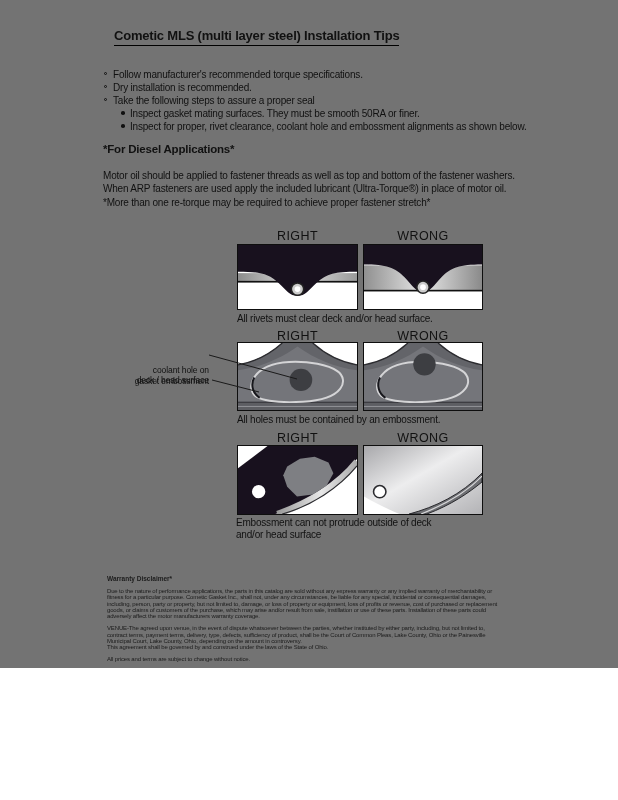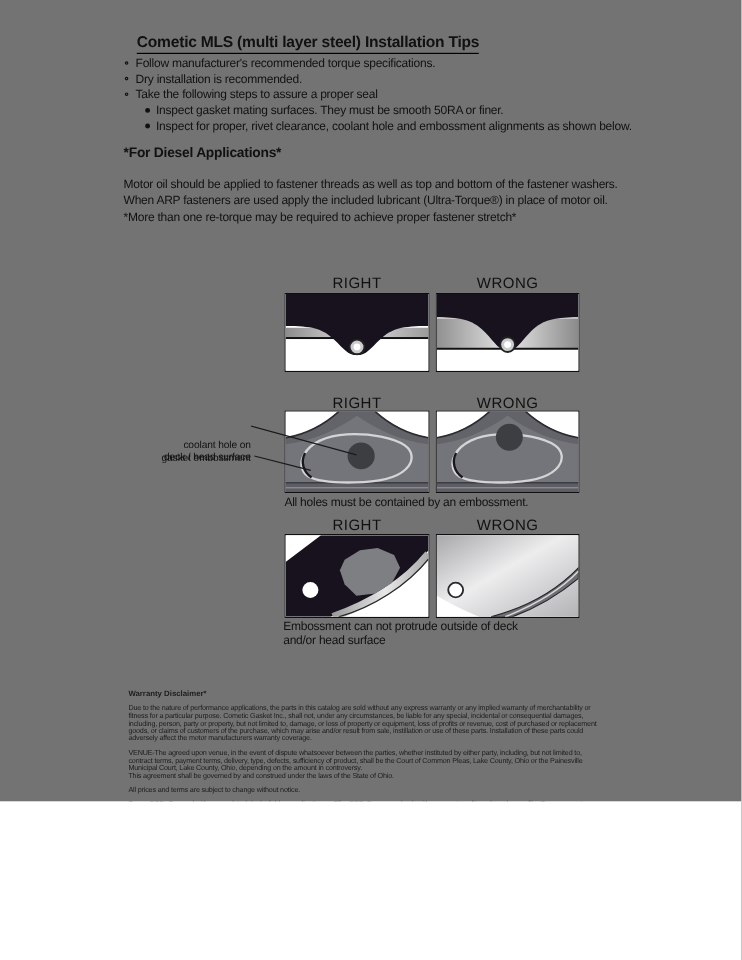--- a/index.html
+++ b/index.html
@@ -4,21 +4,21 @@
 <style>
   * { margin:0; padding:0; box-sizing:border-box; }
   html,body { background:#ffffff; }
   body { font-family:"Liberation Sans","DejaVu Sans",sans-serif; color:#111; }
   .page { position:relative; width:618px; height:668px; background:#737373; overflow:hidden; }
 
   
   .intro { position:absolute; left:103px; top:26px; width:440px; }
   .title { display:inline-block; margin-left:11px; font-size:13px; font-weight:bold;
            letter-spacing:-0.2px; border-bottom:1.7px solid #000; padding-bottom:1.5px; }
-  .tips { margin-top:2px; }
+  .tips { margin-top:22px; }
   .tip { position:relative; padding-left:10px; font-size:10px; line-height:13px; letter-spacing:-0.2px; }
   .ring { position:absolute; left:1px; top:4px; width:3.4px; height:3.4px; border:1px solid #111; border-radius:50%; }
   .subtip { position:relative; margin-left:17px; padding-left:10px; font-size:10px; line-height:13px; letter-spacing:-0.2px; }
   .dot { position:absolute; left:1px; top:4.6px; width:3.6px; height:3.6px; background:#111; border-radius:50%; }
   .diesel-h { margin-top:10px; font-size:11.5px; font-weight:bold; letter-spacing:-0.2px; }
   .para { margin-top:14px; font-size:10px; line-height:13px; letter-spacing:-0.2px; white-space:pre-line; }
   .note { margin-top:1px; font-size:10px; line-height:13px; letter-spacing:-0.2px; }
 
   
   .dg-label { position:absolute; text-align:center; font-size:12.5px; letter-spacing:0.4px; color:#111; }
@@ -96,20 +96,21 @@
   <div class="dg-box" style="left:363px; top:244px; width:120px; height:66px;">
     <svg viewBox="0 0 120 66" preserveAspectRatio="none">
       <rect width="120" height="66" fill="#ffffff"></rect>
       <rect x="0" y="21" width="120" height="26" fill="url(#deckG2)"></rect>
       <rect x="0" y="46.2" width="120" height="1.7" fill="#111111"></rect>
       <path d="M0,0 H120 V20 C97,20 88.5,23 78.5,33.5 C70.5,42 67.5,48.5 60,48.5 C52.5,48.5 49.5,42 41.5,33.5 C31.5,23 23,20 0,20 Z" fill="#18111e"></path>
       <circle cx="60" cy="43.5" r="6.3" fill="#cccccc" stroke="#222222" stroke-width="1.6"></circle>
       <circle cx="60" cy="43.5" r="2.9" fill="#ffffff"></circle>
     </svg>
   </div>
+  <div class="dg-caption" style="left:237px; top:313px;">All rivets must clear deck and/or head surface.</div>
 
   <div class="dg-label" style="left:237px; top:329px; width:121px;">RIGHT</div>
   <div class="dg-label" style="left:363px; top:329px; width:120px;">WRONG</div>
   <div class="ann" style="top:366px;">coolant hole on
 deck / head surface</div>
   <div class="ann" style="top:377px;">gasket embossment</div>
   <svg class="ann-lines" viewBox="0 0 92 48">
     <line x1="0" y1="5" x2="88" y2="29" stroke="#1a1a1a" stroke-width="1"></line>
     <line x1="3" y1="30" x2="50" y2="42" stroke="#1a1a1a" stroke-width="1"></line>
   </svg>

